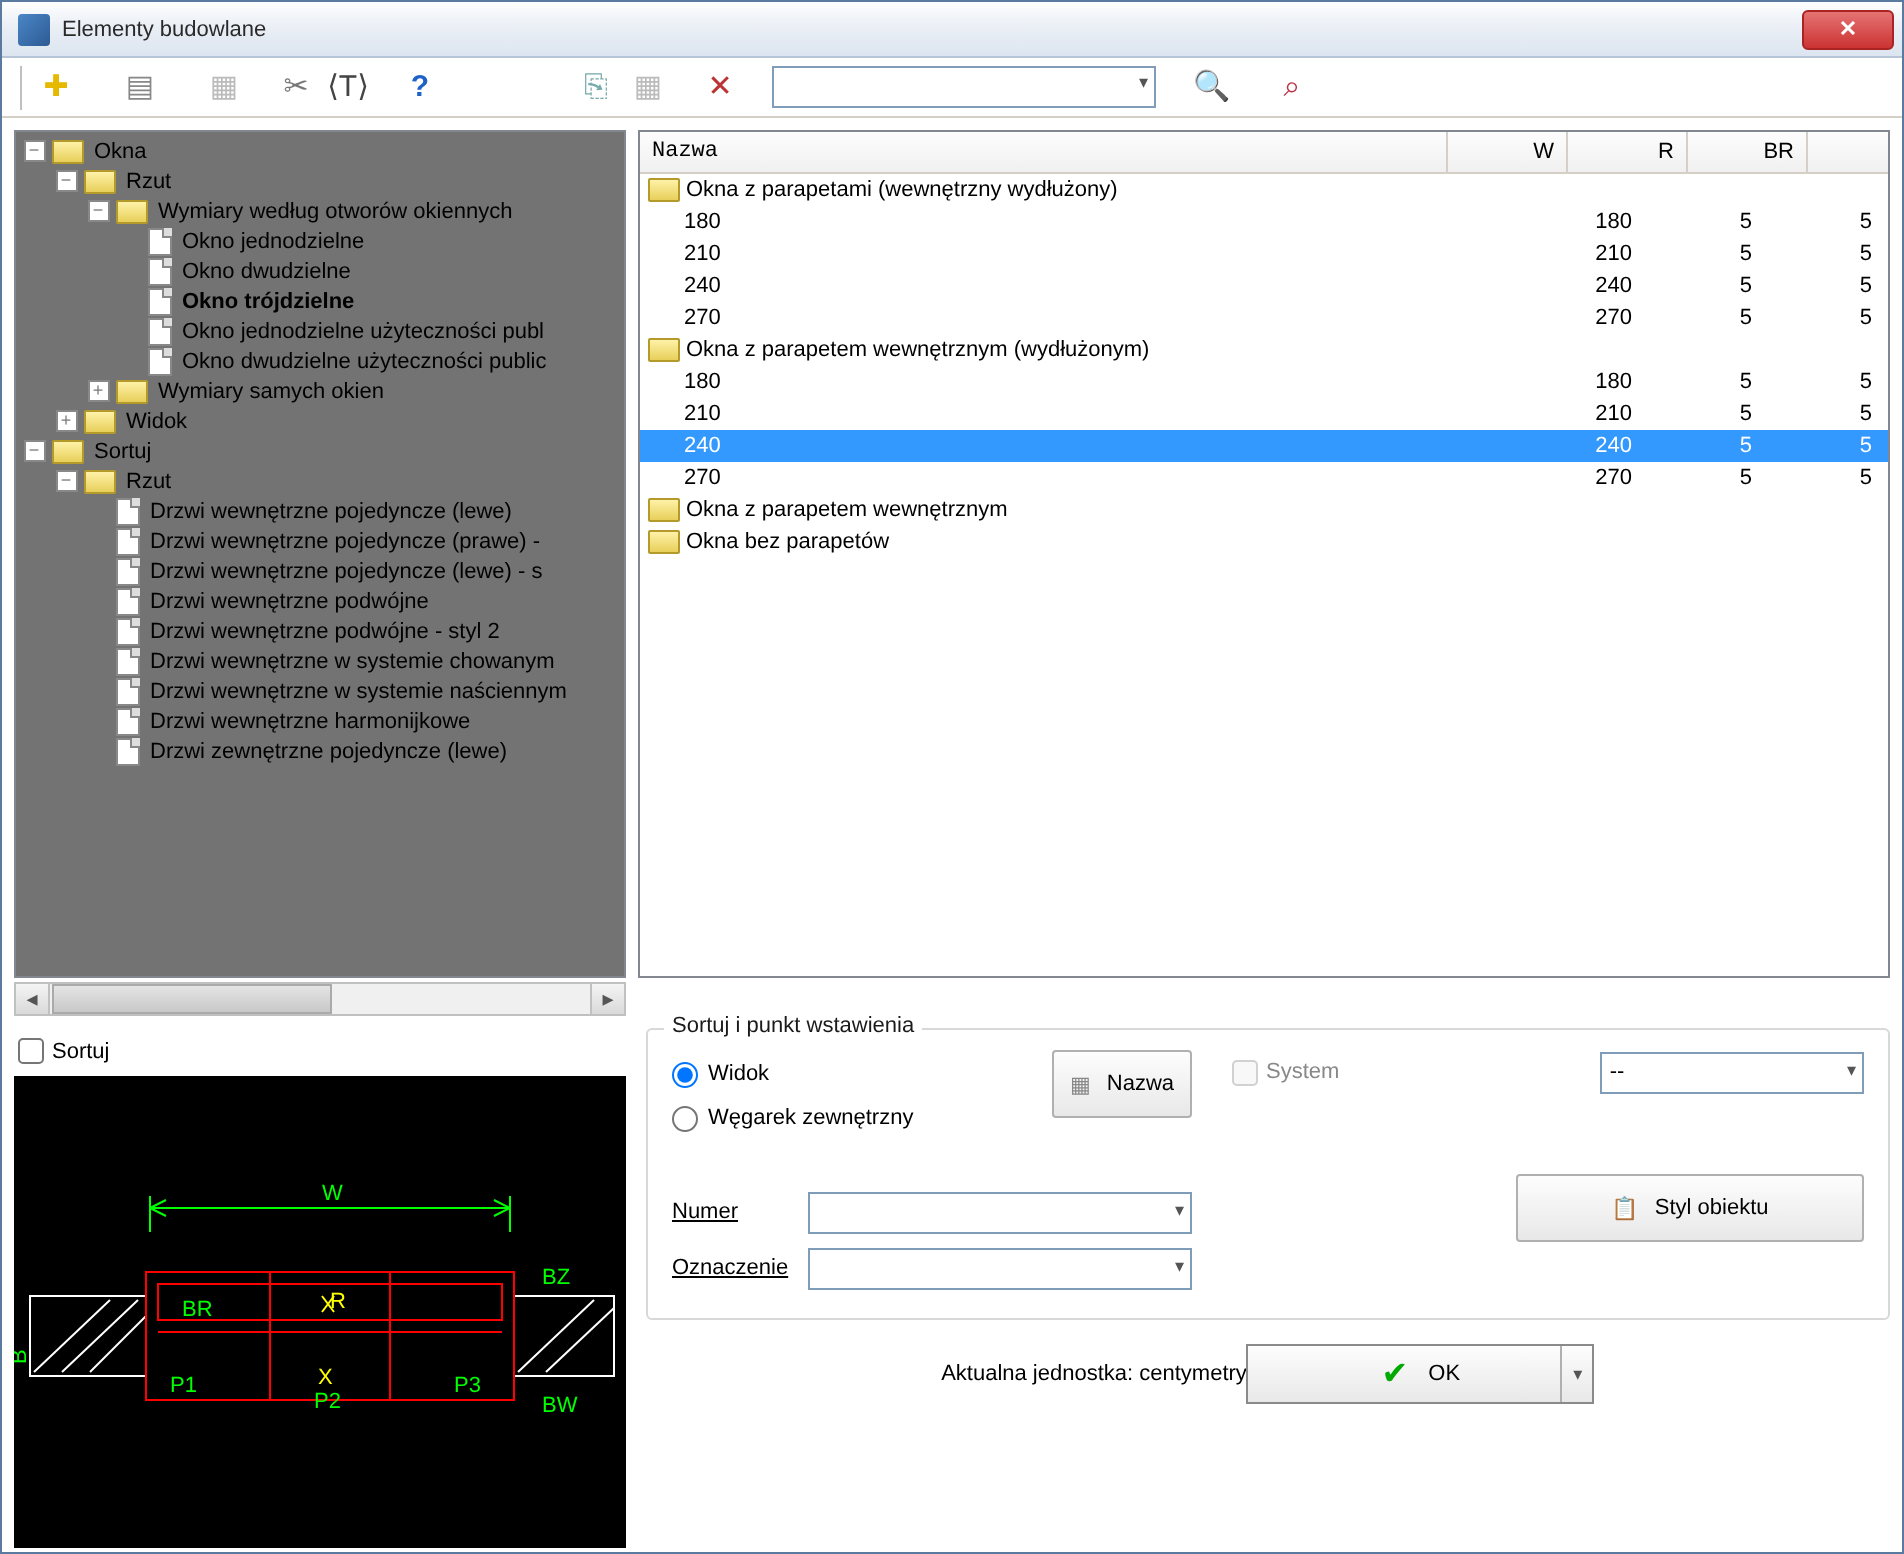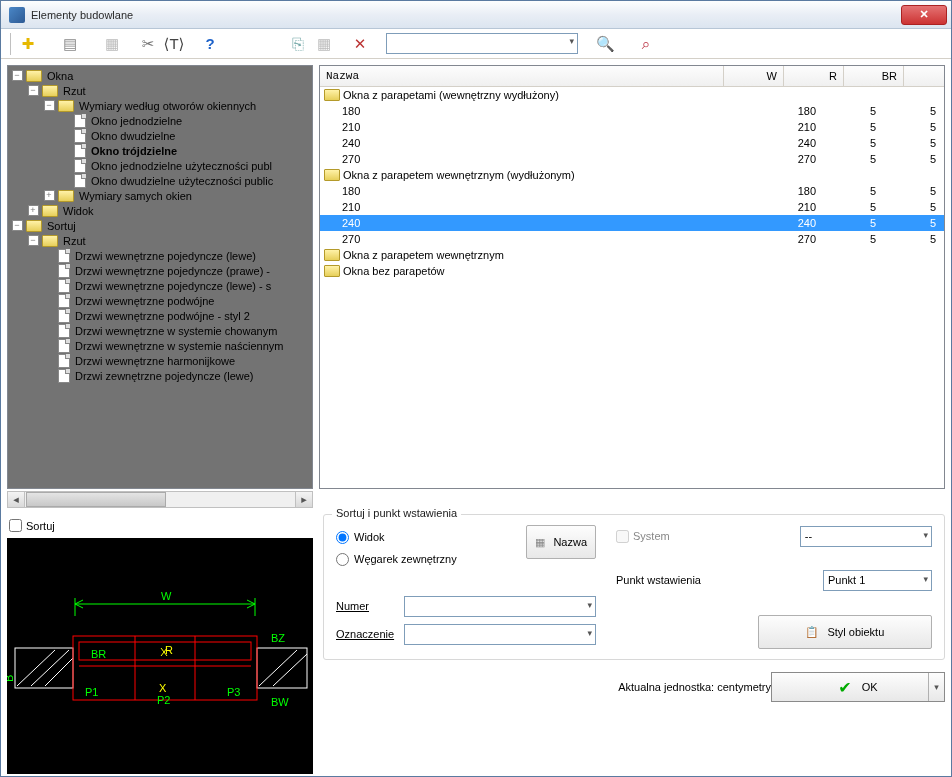--- a/index.html
+++ b/index.html
@@ -72,21 +72,21 @@
 .btn.small { width: 70px; }
 .field-row { display: flex; align-items: center; gap: 8px; height: 22px; }
 .field-row label { width: 60px; text-decoration: underline; }
 .combo { height: 21px; border: 1px solid #7f9db9; background: #fff; flex: 1; position: relative; padding: 0 16px 0 4px; display: flex; align-items: center; }
 .combo::after { content: "▾"; position: absolute; right: 3px; top: 3px; color: #555; font-size: 9px; }
 .combo.wide { width: 174px; }
 .checkbox-line { display: flex; align-items: center; gap: 4px; color: #888; }
 .grid-right-row { display: flex; align-items: center; gap: 10px; height: 22px; }
 .grid-right-row label { width: 100px; }
 
-.unit-row { display: flex; align-items: center; justify-content: flex-end; padding: 4px 0; }
+.unit-row { display: flex; align-items: center; justify-content: center; padding: 4px 0; }
 .ok-btn { width: 174px; height: 30px; border: 1px solid #8a8a8a; background: linear-gradient(#fdfdfd,#e8e8e8); display: flex; align-items: center; justify-content: center; gap: 10px; position: relative; }
 .ok-btn .check { color: #0a0; font-size: 16px; }
 .ok-btn .dd { position: absolute; right: 0; top: 0; width: 16px; height: 100%; border-left: 1px solid #b0b0b0; display: flex; align-items: center; justify-content: center; font-size: 9px; color: #555; }
 
 
 .preview svg { width: 100%; height: 100%; }
 .preview .dim { stroke: #0f0; fill: none; }
 .preview .part { stroke: #f00; fill: none; }
 .preview .hatch { stroke: #fff; fill: none; }
 .preview text { font-size: 11px; font-family: sans-serif; }
@@ -480,27 +480,20 @@
             <div class="checkbox-line">
                 <input type="checkbox" disabled="" style="">
                 <span>System</span>
               </div>
             <div style="flex:1"></div>
             <div class="combo wide">
                 <span>--</span>
               </div>
           </div>
           <div style="height:10px"></div>
-          <div class="grid-right-row">
-            <label>Punkt wstawienia</label>
-            <div style="flex:1"></div>
-            <div class="combo wide">
-                <span>Punkt 1</span>
-              </div>
-          </div>
           <div style="height:18px"></div>
           <div class="grid-right-row">
             <div style="flex:1"></div>
             <div class="btn" style="width:174px">
               <span style="color:#888">📋</span>
                 <span>Styl obiektu</span>
             </div>
           </div>
         </div>
       </div>

